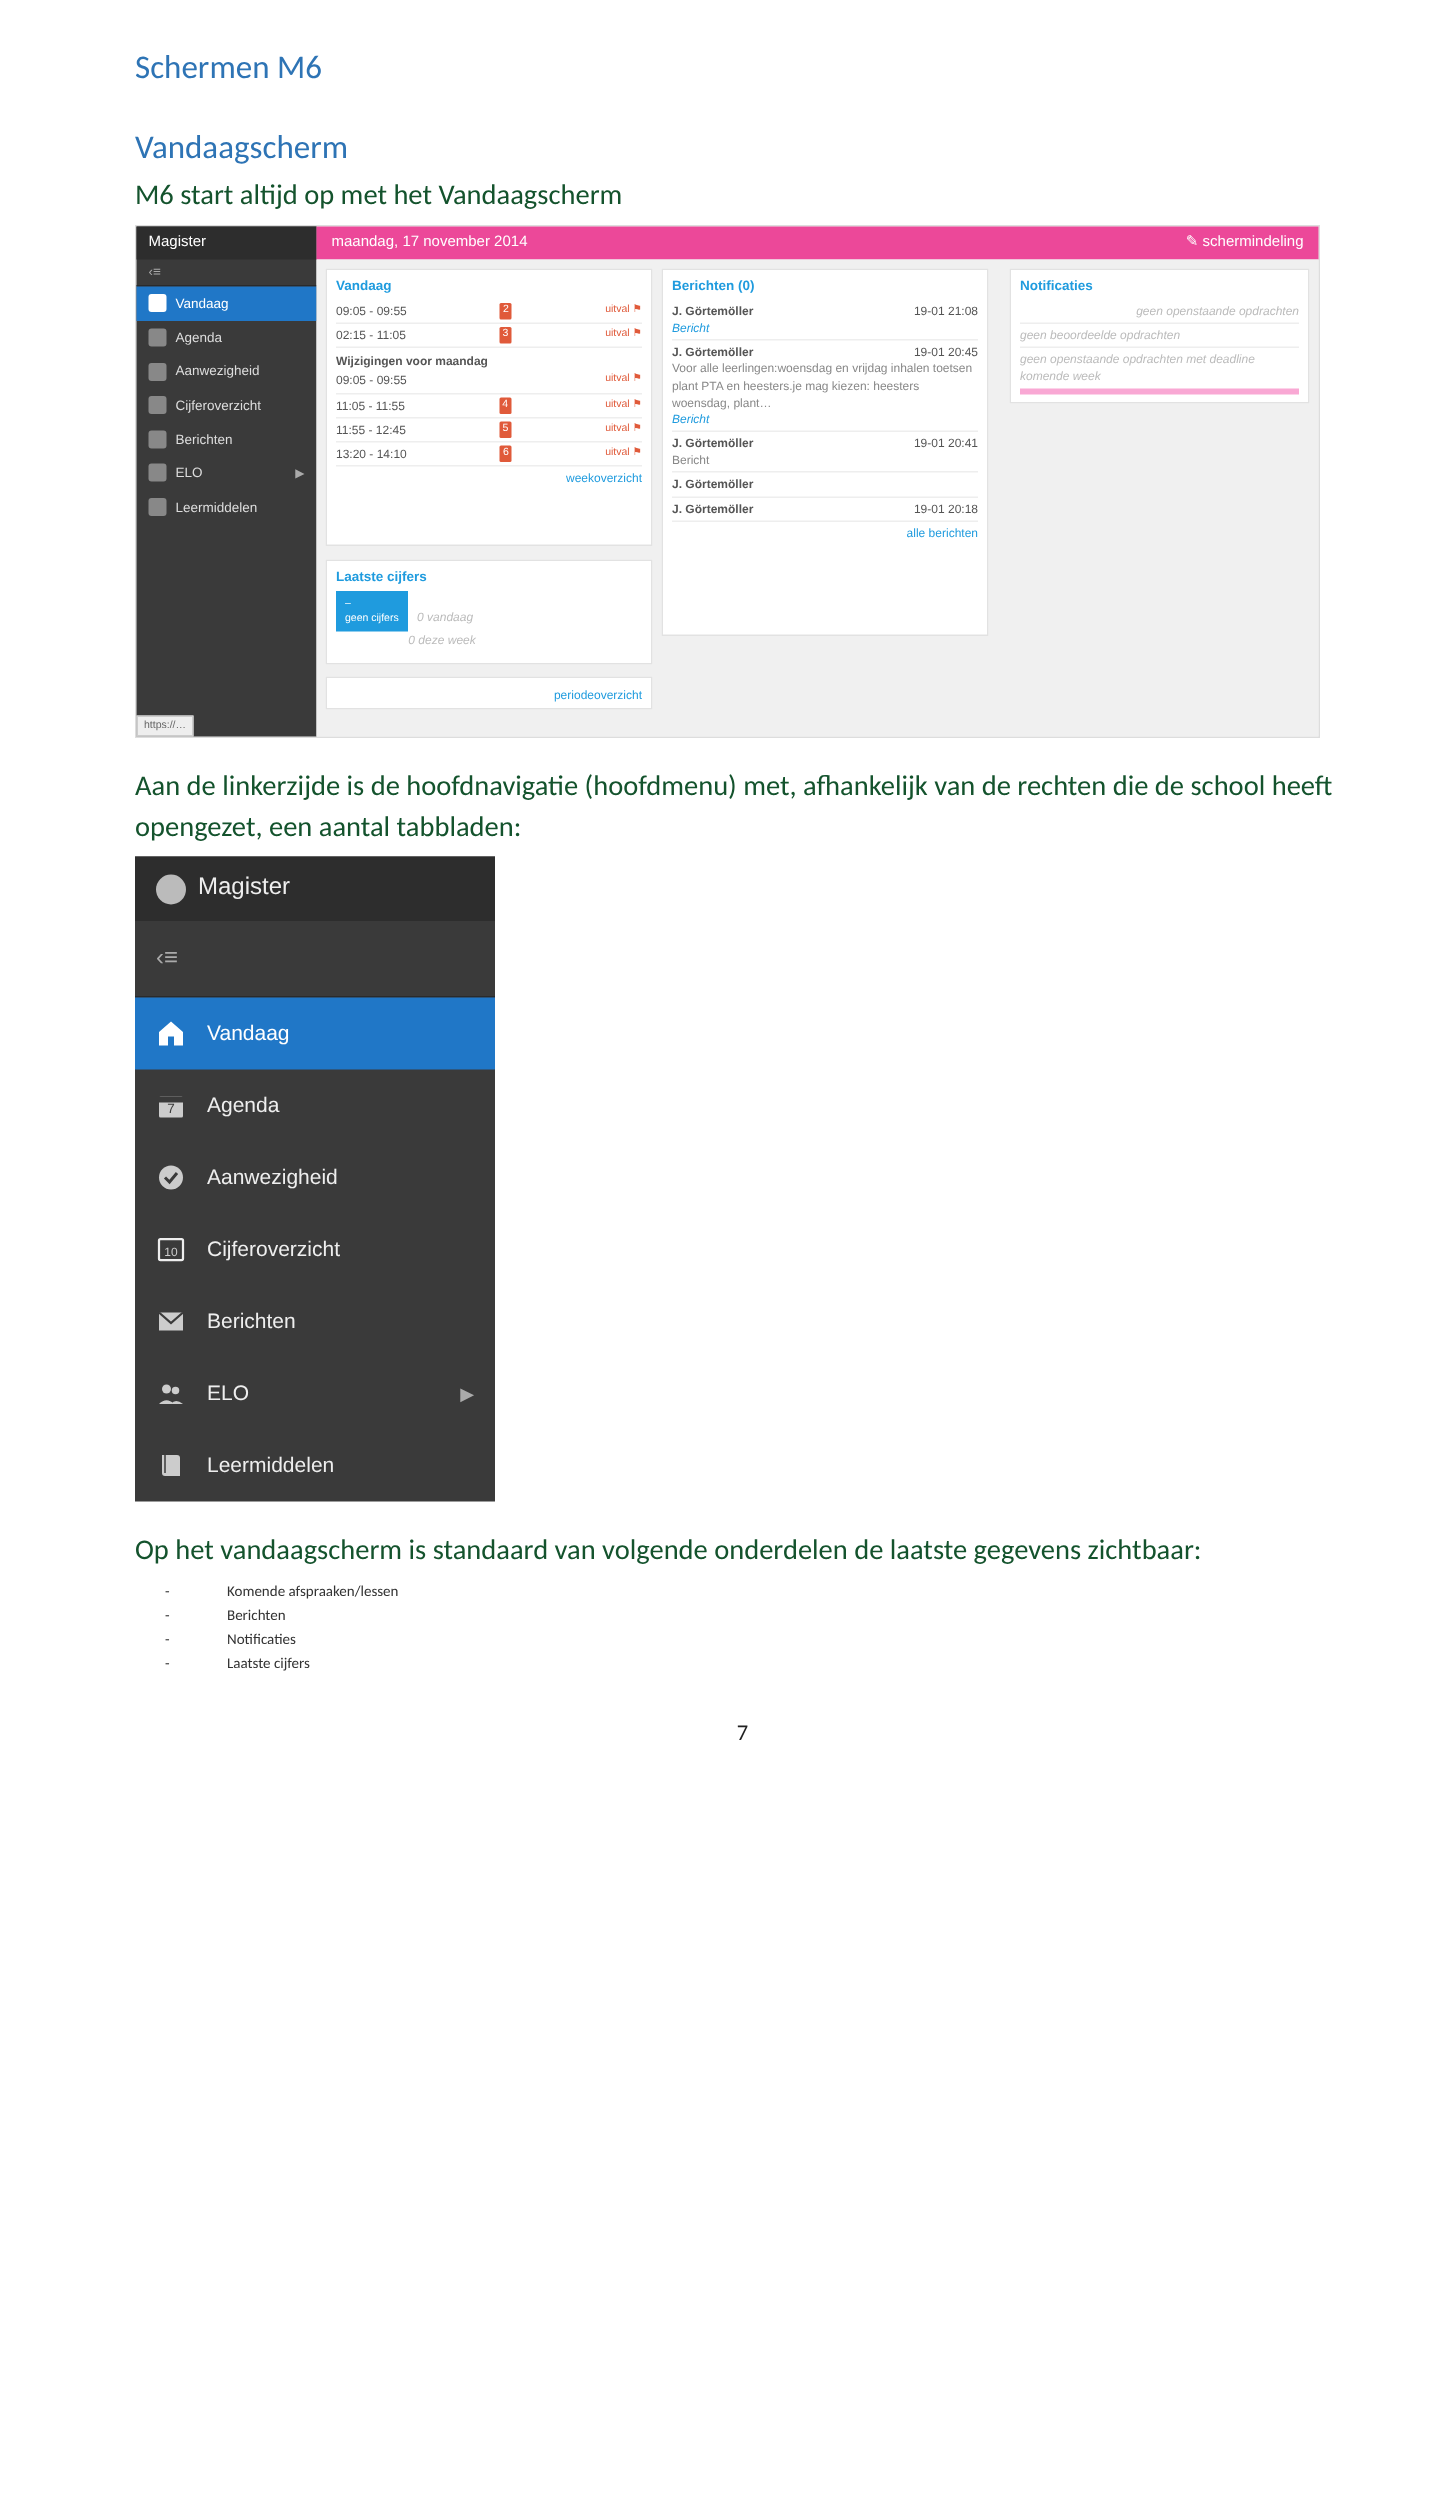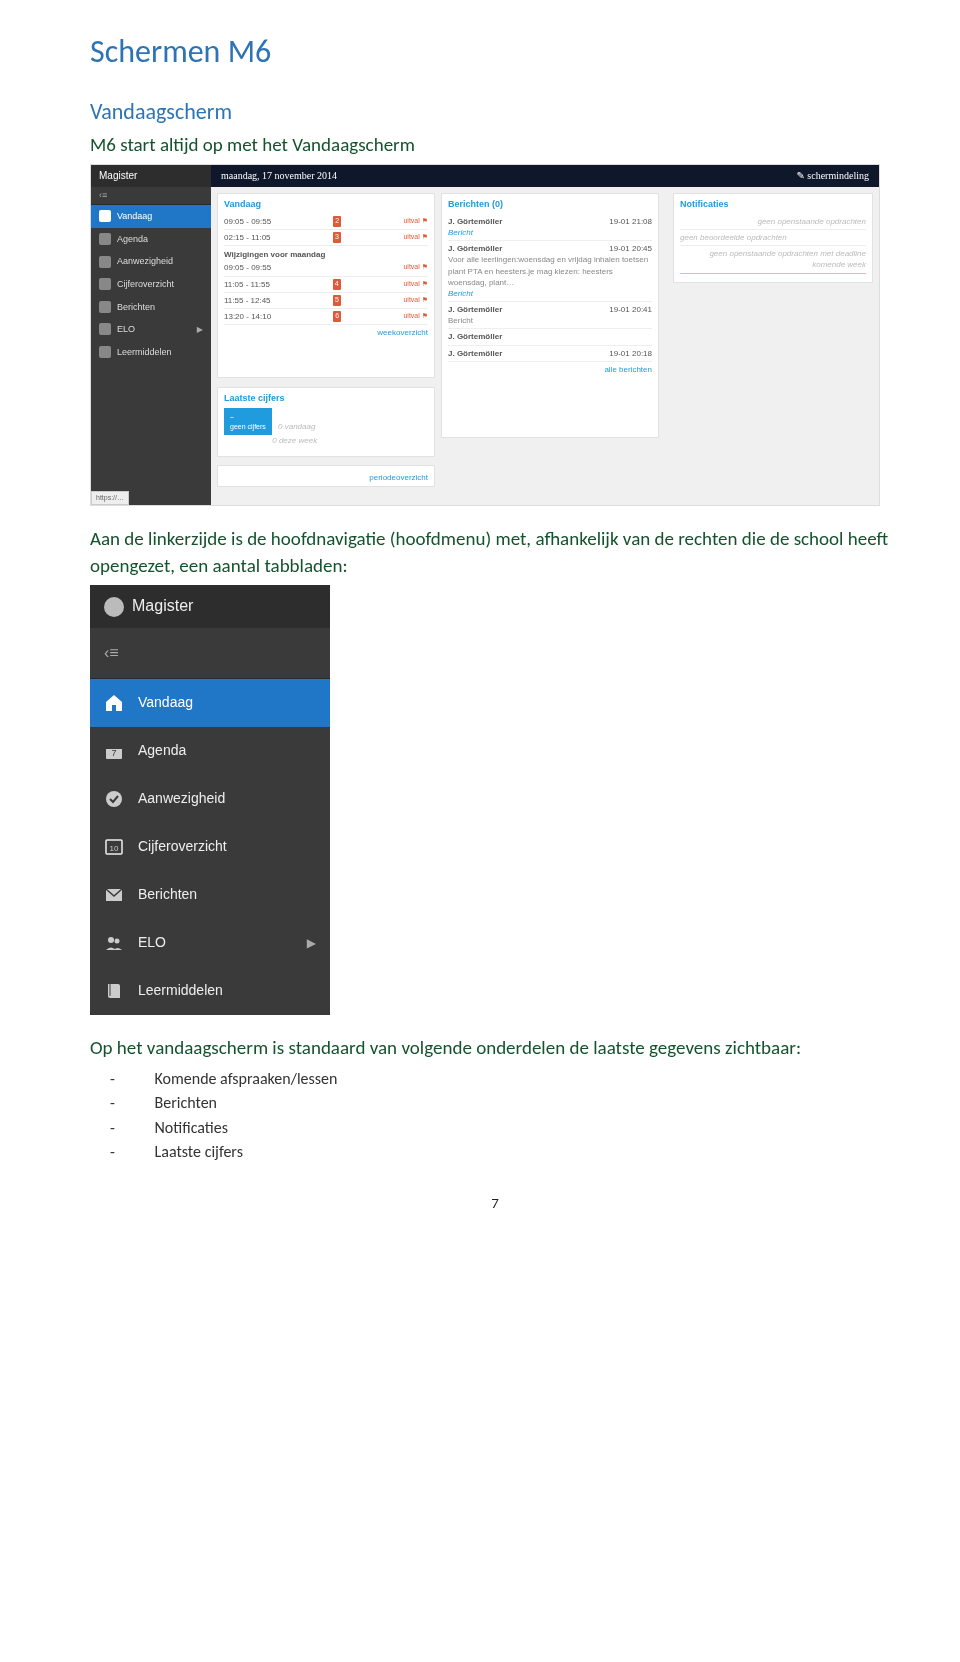--- a/index.html
+++ b/index.html
@@ -7,39 +7,39 @@
     font-family: Calibri, Arial, sans-serif;
     font-size: 15px;
     line-height: 1.4;
     color: #222;
     background: #fff;
     padding: 30px 60px 40px 90px;
     width: 960px;
   }
   h2.section-title {
     color: #2E74B5;
-    font-size: 32px;
+    font-size: 22px;
     font-weight: 400;
     margin-bottom: 22px;
   }
   h3.sub-title {
     color: #2E74B5;
     font-size: 22px;
     font-weight: 400;
     margin-bottom: 4px;
   }
   p.body-text {
     font-size: 19px;
     color: #14532d;
     margin-bottom: 6px;
   }
   p.body-text.mt { margin-top: 20px; }
   ul.bullets {
     margin: 6px 0 0 70px;
-    font-size: 16px;
+    font-size: 10px;
     color: #333;
   }
   ul.bullets li { list-style: none; margin-bottom: 2px; }
   ul.bullets li::before { content: "- "; margin-left: -50px; margin-right: 36px; }
 
   
   .figure {
     border: 1px solid #ddd;
     background: #f5f5f5;
     margin: 6px 0 18px 0;
@@ -61,21 +61,21 @@
   .fig1 .side-item {
     color: #ddd; font-size: 9px; padding: 5px 8px; display: flex; align-items: center; gap: 6px;
   }
   .fig1 .side-item.active { background: #2077c7; color: #fff; }
   .fig1 .side-item .ic { width: 12px; height: 12px; display: inline-block; background: #888; border-radius: 2px; }
   .fig1 .side-item.active .ic { background: #fff; }
   .fig1 .side-item .arrow { margin-left: auto; color: #aaa; font-size: 8px; }
 
   .fig1 .topbar {
     position: absolute; left: 120px; right: 0; top: 0; height: 22px;
-    background: #0f172a; color: #fff; font-size: 10px; padding: 4px 10px; font-family: Liberation Serif, serif;
+    background: #ec4899; color: #fff; font-size: 10px; padding: 4px 10px;
   }
   .fig1 .topbar .right { float: right; }
   .fig1 .content {
     position: absolute; left: 120px; right: 0; top: 22px; bottom: 0;
     background: #f0f0f0; padding: 6px; display: flex; gap: 6px; flex-wrap: wrap;
   }
   .fig1 .panel {
     background: #fff; border: 1px solid #e2e2e2; padding: 4px 6px;
     font-size: 8px; color: #555;
   }
@@ -264,21 +264,21 @@
             </div>
           </div>
         </div>
       <div class="mutelink">alle berichten</div>
     </div>
     <div class="panel p-notif">
       <div class="hd">Notificaties</div>
       <div id="fig1-nrows">
           <div class="mute" style="padding:2px 0;border-bottom:1px solid #eee;text-align:right;">geen openstaande opdrachten</div>
           <div class="mute" style="padding:2px 0;border-bottom:1px solid #eee;">geen beoordeelde opdrachten</div>
-          <div class="mute" style="padding:2px 0;border-bottom:1px solid #f9a8d4;text-align:right;">geen openstaande opdrachten met deadline komende week</div>
+          <div class="mute" style="padding:2px 0;border-bottom:4px solid #f9a8d4;">geen openstaande opdrachten met deadline komende week</div>
         </div>
     </div>
     <div class="panel p-cijfers">
       <div class="hd">Laatste cijfers</div>
       <div>
         <span class="badge-blue">
           <span>–</span><br>
           <span>geen cijfers</span>
         </span>
         <span class="mute">0 vandaag</span><br>

